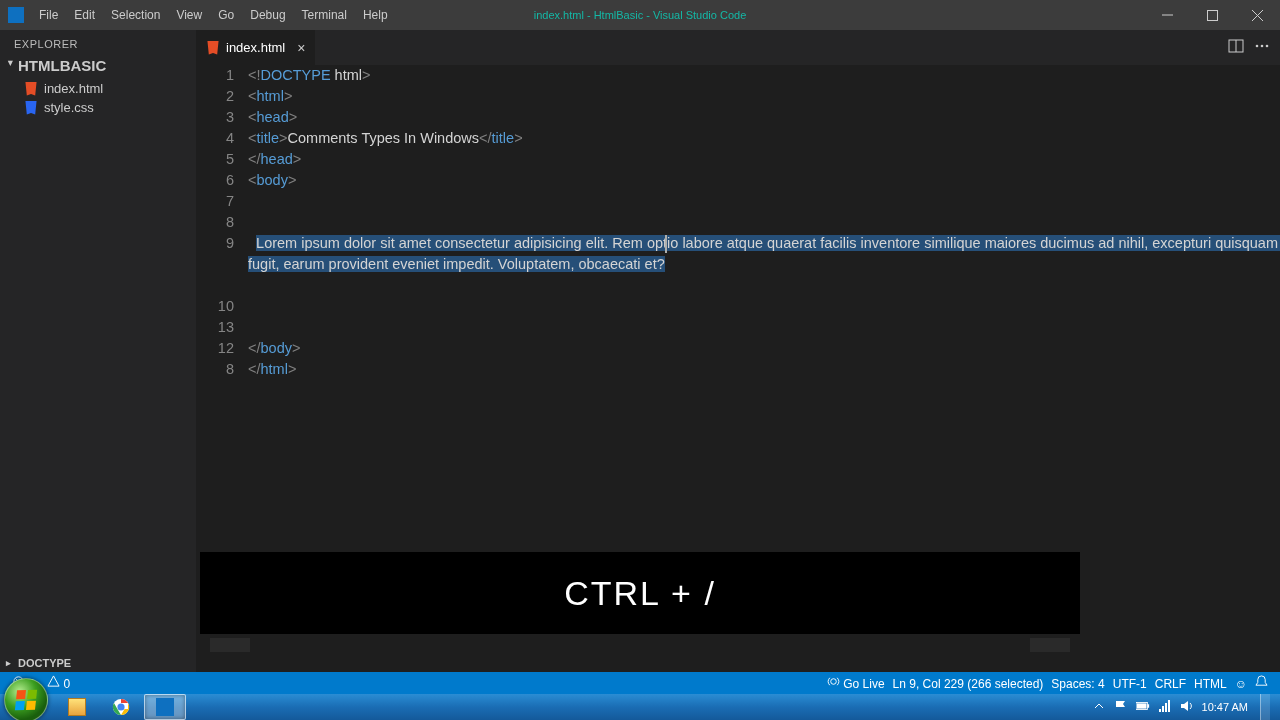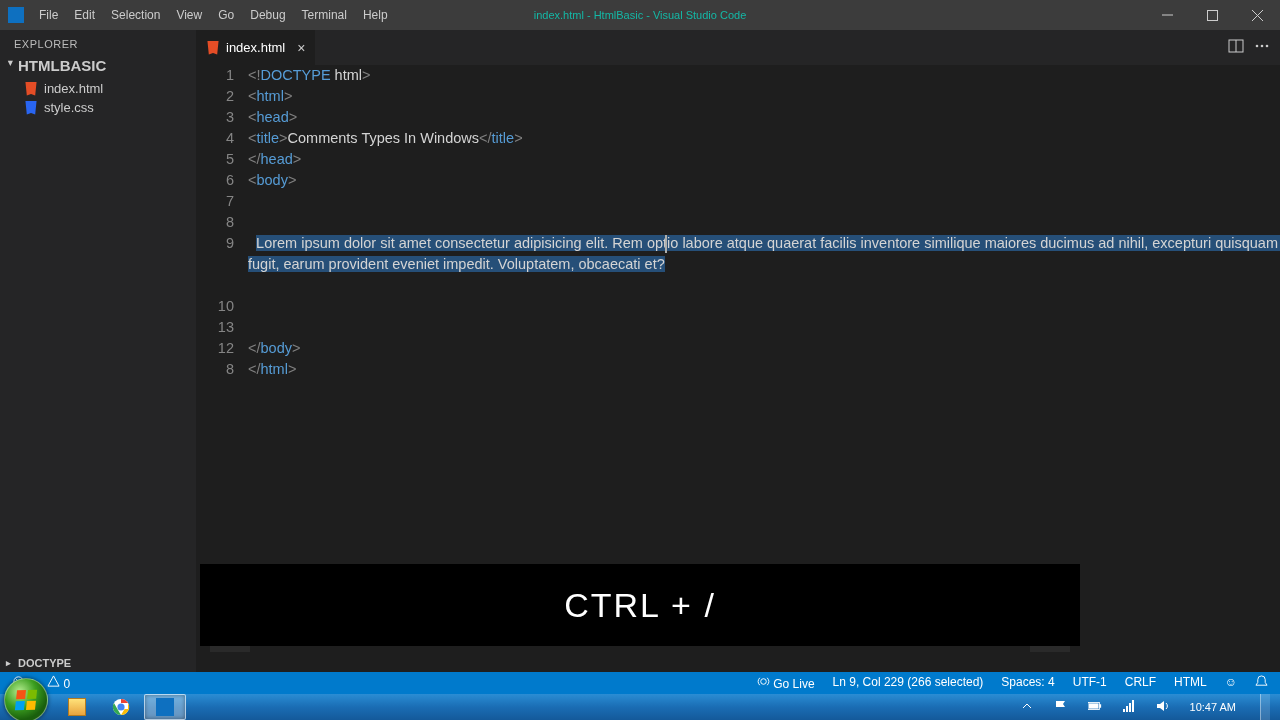--- a/index.html
+++ b/index.html
@@ -46,39 +46,39 @@
 .src .line { height: 21px; }
 .src .line.wrap { height: 63px; white-space: pre-wrap; line-height: 21px; position: relative; }
 .punct  { color: #808080; }
 .doctype{ color: #569cd6; margin-top: 20px; }
 .tag    { color: #569cd6; }
 .text   { color: #d4d4d4; }
 .kw     { color: #d4d4d4; }
 .sel { background: #264f78; }
 .cursor-spot::after { content: ""; position: absolute; width: 2px; height: 18px; background: #aeafad; top: 2px; margin-left: 0; }
 
-.overlay-key { position: absolute; left: 200px; right: 200px; bottom: 48px; height: 82px; background: #000; color: #fff; font-size: 34px; display: flex; align-items: center; justify-content: center; font-family: Arial, sans-serif; letter-spacing: 2px; }
+.overlay-key { position: absolute; left: 200px; right: 200px; bottom: 60px; height: 82px; background: #000; color: #fff; font-size: 34px; display: flex; align-items: center; justify-content: center; font-family: Arial, sans-serif; letter-spacing: 2px; }
 .overlay-shadow1 { position: absolute; left: 210px; width: 40px; bottom: 42px; height: 14px; background: #2a2a2a; }
 .overlay-shadow2 { position: absolute; right: 210px; width: 40px; bottom: 42px; height: 14px; background: #2a2a2a; }
 
 .statusbar { height: 22px; background: #007acc; color: #fff; font-size: 12px; display: flex; align-items: center; padding: 0 8px; gap: 6px; }
 .statusbar .sb-left { display: flex; align-items: center; gap: 4px; }
 .statusbar .sb-item { padding: 0 4px; }
-.statusbar .sb-right { margin-left: auto; display: flex; align-items: flex-start; gap: 10px; }
+.statusbar .sb-right { margin-left: auto; display: flex; align-items: flex-end; }
 .statusbar svg { width: 13px; height: 13px; }
 
 .taskbar { width: 1280px; height: 26px; background: linear-gradient(#2a8dd4, #1a6db4 50%, #14599a); display: flex; align-items: end; padding-top:0; position: relative; }
 .start-orb { width: 44px; height: 44px; border-radius: 50%; background: radial-gradient(circle at 35% 30%, #b4ec8f, #3b9e1f 40%, #1a5f0d 70%); position: absolute; left: 4px; bottom: -2px; border: 1px solid rgba(255,255,255,0.4); box-shadow: 0 0 4px rgba(0,0,0,0.6); display:flex; align-items:center; justify-content:center; }
 .start-orb .flag { width:20px; height:20px; display:grid; grid-template: 1fr 1fr / 1fr 1fr; gap:2px; transform: skewX(-8deg) rotate(-2deg); }
 .start-orb .flag span:nth-child(1){background:#f65314;} .start-orb .flag span:nth-child(2){background:#7cbb00;} .start-orb .flag span:nth-child(3){background:#00a1f1;} .start-orb .flag span:nth-child(4){background:#ffbb00;}
 .task-icons { margin-left: 56px; display: flex; gap: 2px; align-items: center; height: 100%; }
 .task-icons .ti { width: 42px; height: 26px; display: flex; align-items: center; justify-content: center; }
 .task-icons .ti.active { background: rgba(255,255,255,0.35); box-shadow: inset 0 0 4px rgba(0,0,0,0.4); border:1px solid rgba(255,255,255,0.5); border-radius:2px; }
 .task-icons .ti .glyph { width:18px; height:18px; }
-.tray { margin-left: auto; display: flex; align-items: center; gap: 20px; padding-right: 10px; color: #fff; font-size: 11px; height:100%; }
+.tray { margin-left: auto; display: flex; align-items: center; gap: 8px; padding-right: 10px; color: #fff; font-size: 11px; height:100%; }
 .tray .time { text-align: right; line-height: 11px; }
 .tray svg { width: 14px; height: 14px; }
 .tray .showdesk { width: 10px; height: 26px; border-left: 1px solid rgba(255,255,255,0.4); background: rgba(255,255,255,0.15); margin-left: 4px; }
 </style>
 </head>
 <body>
 
 <div class="vscode">
 
   <div class="titlebar">

